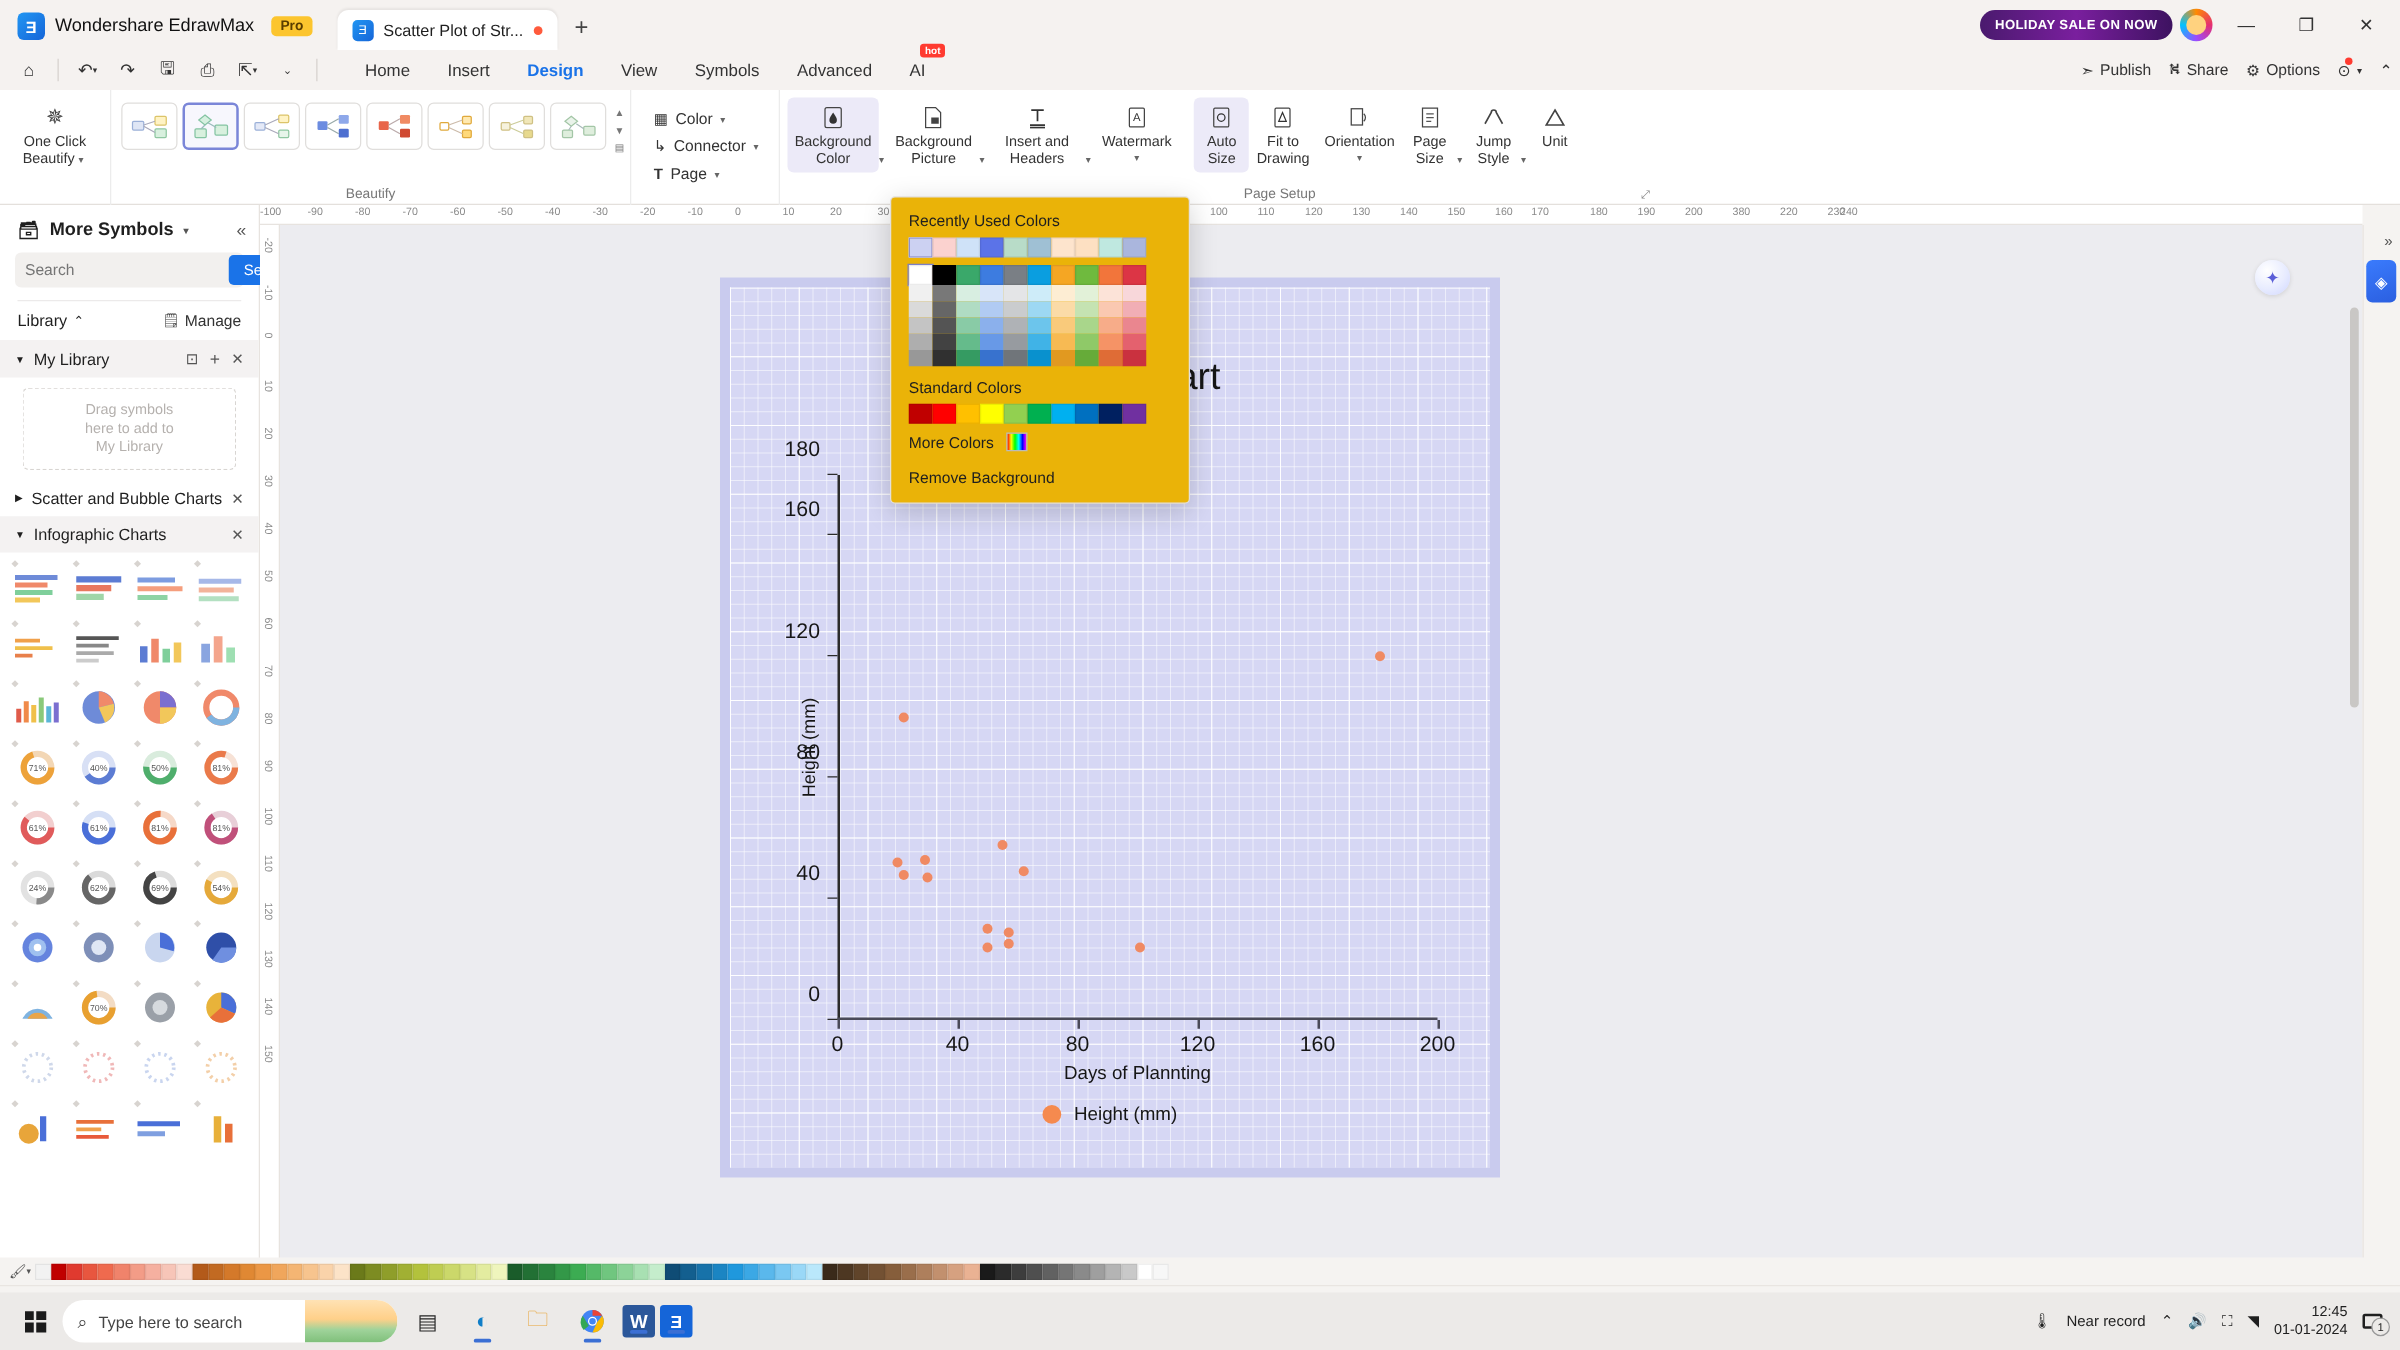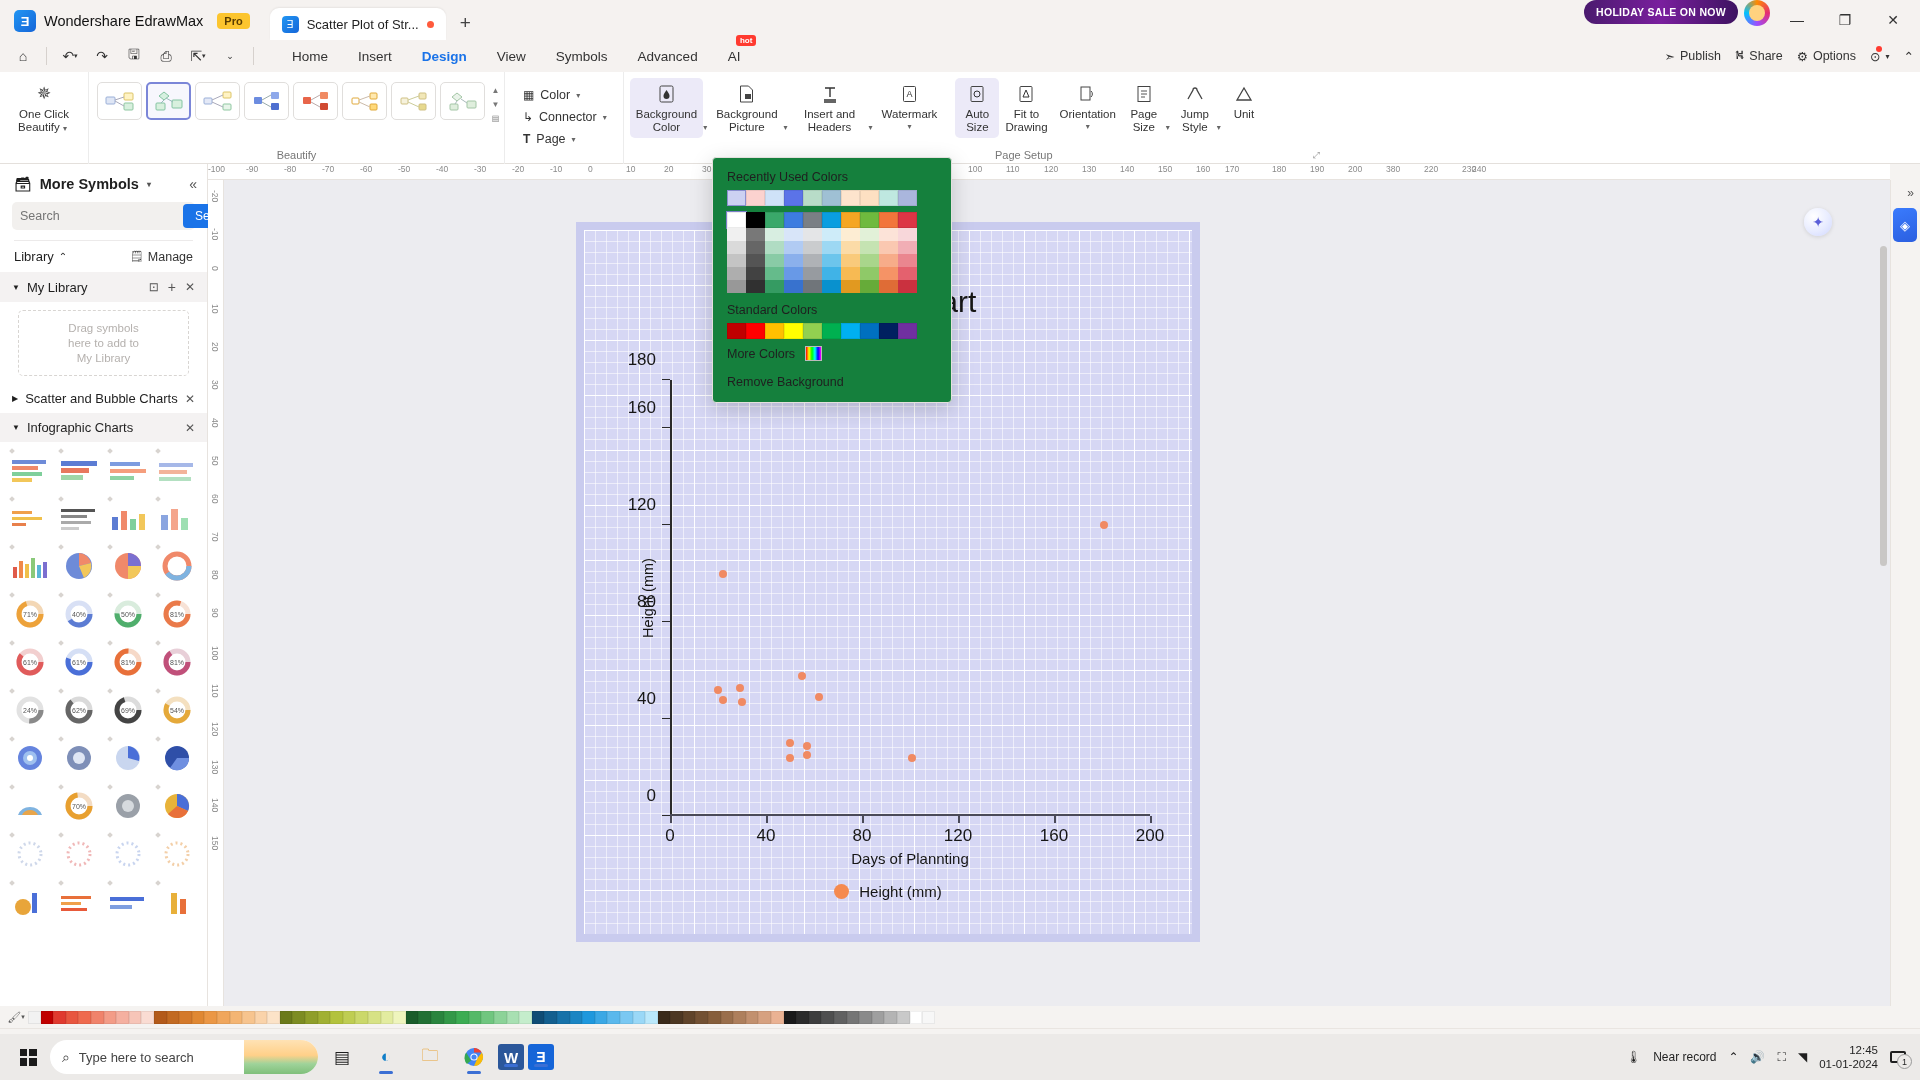--- a/index.html
+++ b/index.html
@@ -31,21 +31,21 @@
   .doc-tab {
     display:flex;align-items:center;gap:8px;
     background:#fff;border-radius:9px 9px 0 0;height:32px;padding:0 12px;margin-left:10px;
     box-shadow:0 -1px 2px rgba(0,0,0,.06);
   }
   .doc-tab .tico{width:17px;height:17px;border-radius:4px;background:linear-gradient(135deg,#2196f3,#1565d8);
     color:#fff;font-size:10px;display:flex;align-items:center;justify-content:center;}
   .doc-tab .tname{font-size:13px;}
   .dot-modified{width:7px;height:7px;border-radius:50%;background:#ff5a3c;}
   .newtab { font-size:19px;color:#444;padding:0 14px 6px 14px;}
-  .tb-right { position:absolute; right:0; top:0; height:40px; display:flex; align-items:flex-start; gap:6px; padding-right:6px;}
+  .tb-right { position:absolute; right:0; top:0; height:40px; display:flex; align-items:center; gap:6px; padding-right:6px;}
   .sale-badge{
     background:linear-gradient(90deg,#4a1a6e,#7a1f9e,#3d1260);
     color:#fff;font-size:10.5px;font-weight:bold;letter-spacing:.3px;
     padding:6px 12px;border-radius:13px;
   }
   .avatar-ring{width:26px;height:26px;border-radius:50%;
     background:conic-gradient(#ff8a00,#e52e71,#9b4dff,#00c2ff,#ff8a00);
     display:flex;align-items:center;justify-content:center;position:relative;}
   .avatar-ring::after{content:"";width:16px;height:16px;border-radius:50%;background:#ffd27f;}
   .win-btn{width:42px;height:40px;display:flex;align-items:center;justify-content:center;font-size:14px;color:#333;}
@@ -198,21 +198,21 @@
     width:14px;height:3px;border-radius:2px;background:#3b6fd4;}
   .tray{margin-left:auto;display:flex;align-items:center;gap:12px;padding-right:8px;font-size:12px;color:#1f1f1f;}
   .tray-time{display:flex;flex-direction:column;align-items:flex-end;font-size:11.5px;line-height:14px;}
   .notif{position:relative;}
   .notif .bubble{width:16px;height:12px;border:2px solid #1f1f1f;border-radius:2px;}
   .notif .cnt{position:absolute;right:-6px;bottom:-6px;width:15px;height:15px;border-radius:50%;
     background:#eceae8;border:1px solid #999;font-size:9px;display:flex;align-items:center;justify-content:center;}
 
   
   .bgdrop{
-    position:absolute;left:712px;top:157px;width:240px;background:#15803d;border:1px solid #e3e0dd;
+    position:absolute;left:712px;top:157px;width:240px;background:#eab308;border:1px solid #e3e0dd;
     border-radius:4px;box-shadow:0 6px 22px rgba(0,0,0,.18);padding:8px 0 6px 0;z-index:50;
   }
   .bd-head{font-size:12.5px;color:#1f1f1f;padding:4px 14px 6px 14px;}
   .sw-row{display:flex;padding:0 14px;gap:0;}
   .sw{width:19px;height:16px;border:1px solid rgba(0,0,0,.07);}
   .sw.selected{outline:1.5px solid #8b8fd0;outline-offset:-1px;border:1px solid #fff;}
   .palette{padding:6px 14px 2px 14px;}
   .pal-row{display:flex;}
   .pal-c{width:19px;height:13px;}
   .pal-c.top{height:16px;border:1px solid rgba(0,0,0,.08);}

